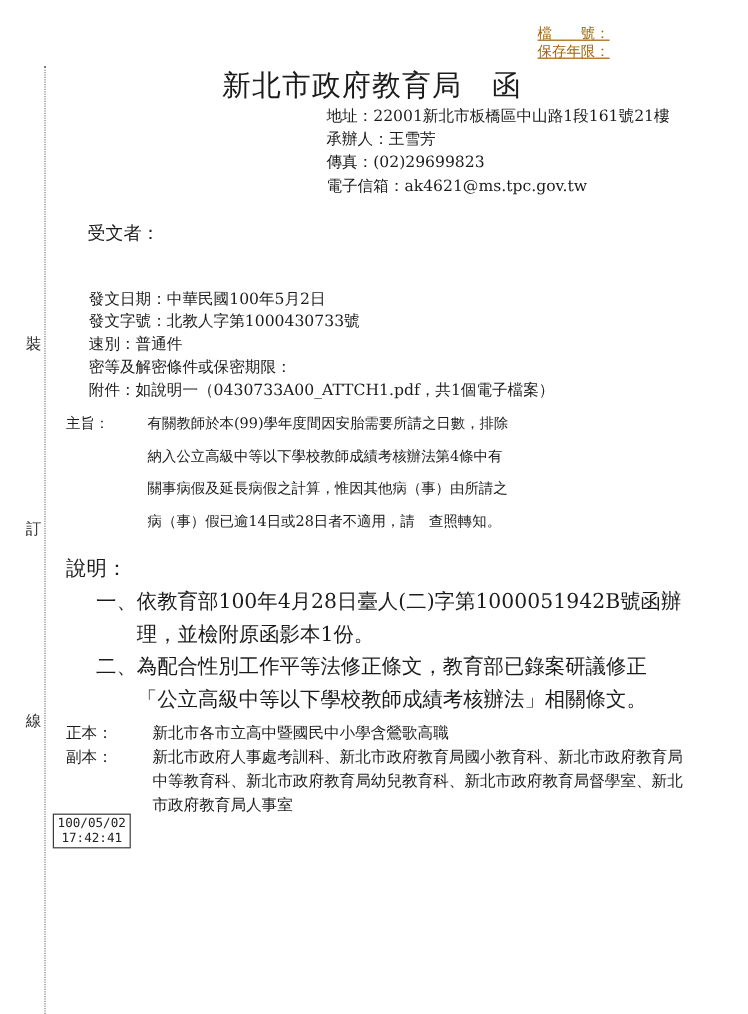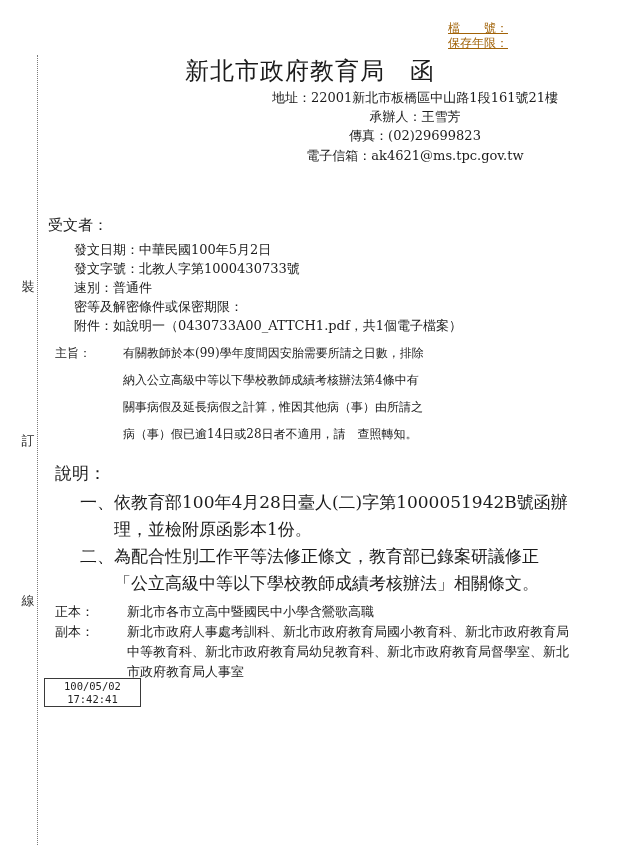--- a/index.html
+++ b/index.html
@@ -30,27 +30,26 @@
     font-size:12px; line-height:15px; color:#a16207;text-decoration:underline;
   }
 
   .doc-title {
     position:absolute; left:185px; top:55px;
     font-size:24px; letter-spacing:1px; white-space:nowrap;
   }
 
   .sender {
     position:absolute; left:272px; top:88px;
-    font-size:13px; line-height:19.2px; white-space:nowrap;text-align:center;
+    font-size:13px; line-height:19.2px; white-space:nowrap;
   }
 
   .recipient {
-    position:absolute; left:48px; top:185px;
+    position:absolute; left:73px; top:185px;
     font-size:15px;
-    margin-top:31px;
   }
 
   .meta {
     position:absolute; left:55px; top:240px;
     font-size:13px; line-height:19px; white-space:nowrap;margin-left:19px;
   }
 
   .subject {
     position:absolute; left:55px; top:340px;
     font-size:12px; line-height:27px;
@@ -79,21 +78,21 @@
     display:flex; align-items:flex-start;
   }
   .copies-row .lbl { flex:0 0 48px; white-space:nowrap; }
   .copies-row .txt { width:500px; white-space:pre-wrap;margin-left:24px; }
   .row-original { top:602px; }
   .row-cc { top:622px; }
 
   .stamp {
     position:absolute; left:44px; top:678px;
     border:1px solid #3a3a3a;
-    padding:1px 19px;
+    padding:1px 3px;
     font-family:"DejaVu Sans Mono","Liberation Mono",monospace;
     font-size:10.5px; line-height:12.5px;
     color:#222; text-align:center; background:#fff;
   }
 </style>
 </head>
 <body>
 
 <div class="page">
 

